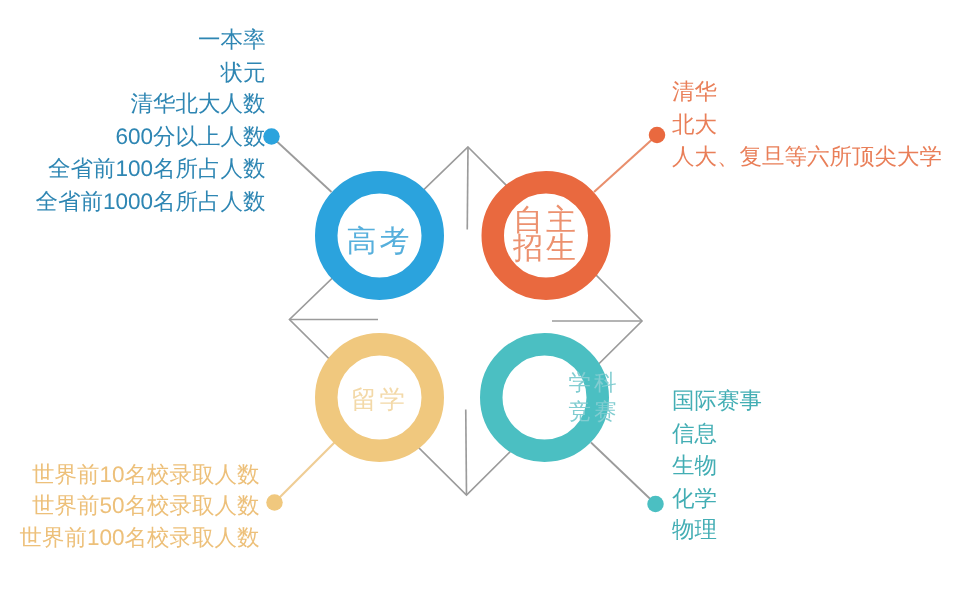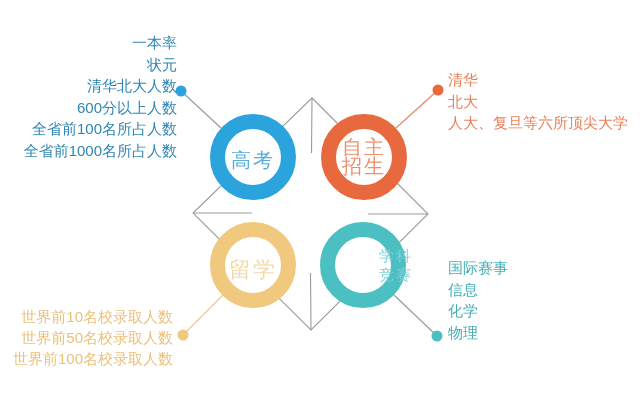--- a/index.html
+++ b/index.html
@@ -4,31 +4,31 @@
 <style>
   html,body{margin:0;padding:0;background:#fff;}
   .canvas{
     position:relative;width:640px;height:401px;background:#fff;overflow:hidden;
     font-family:"Liberation Sans",sans-serif;
   }
   svg.layer{position:absolute;left:0;top:0;width:640px;height:401px;}
   .side-list{position:absolute;font-size:15px;line-height:21.5px;white-space:nowrap;}
   .side-list.right-align{text-align:right;}
   .side-list.left-align{text-align:left;}
-  .list-gaokao{left:7px;top:16px;width:170px;color:var(--blue_text);margin-top:16px;}
-  .list-zizhu{left:448px;top:51px;color:var(--orange_text);margin-top:18px;}
+  .list-gaokao{left:7px;top:16px;width:170px;color:var(--blue_text);}
+  .list-zizhu{left:448px;top:51px;color:var(--orange_text);}
   .list-liuxue{left:3px;top:306px;width:170px;color:var(--yellow_text);line-height:21px;}
   .list-xueke{left:448px;top:257px;color:var(--teal_text);}
   .node-label{
     position:absolute;text-align:center;white-space:nowrap;
     transform-origin:center;letter-spacing:2px;
   }
   .label-gaokao{left:203px;top:147px;width:100px;font-size:20px;color:var(--blue_label);}
   .label-zizhu{left:314px;top:138px;width:100px;font-size:20px;line-height:19px;color:var(--orange_label);}
-  .label-liuxue{left:203px;top:255px;width:100px;font-size:22px;color:var(--yellow_label);}
+  .label-liuxue{left:203px;top:255px;width:100px;font-size:17px;color:var(--yellow_label);}
   .label-xueke{left:313px;top:246px;width:100px;font-size:15px;line-height:19px;color:var(--teal_label);text-align:right;}
 </style>
 </head>
 <body>
 
 <div class="canvas">
 
   <svg class="layer" viewBox="0 0 640 401">
 
     <polygon points="312,98 428,214 311,330 193,213" fill="none" style="stroke:var(--gray_line)" stroke-width="1.1"></polygon>
@@ -70,20 +70,21 @@
 
   <div class="side-list right-align list-liuxue">
     <div>世界前10名校录取人数</div>
     <div>世界前50名校录取人数</div>
     <div>世界前100名校录取人数</div>
   </div>
 
   <div class="side-list left-align list-xueke">
     <div>国际赛事</div>
     <div>信息</div>
+    <div>生物</div>
     <div>化学</div>
     <div>物理</div>
   </div>
 
   <div class="node-label label-gaokao">高考</div>
 
   <div class="node-label label-zizhu">
     <div>自主</div>
     <div>招生</div>
   </div>

